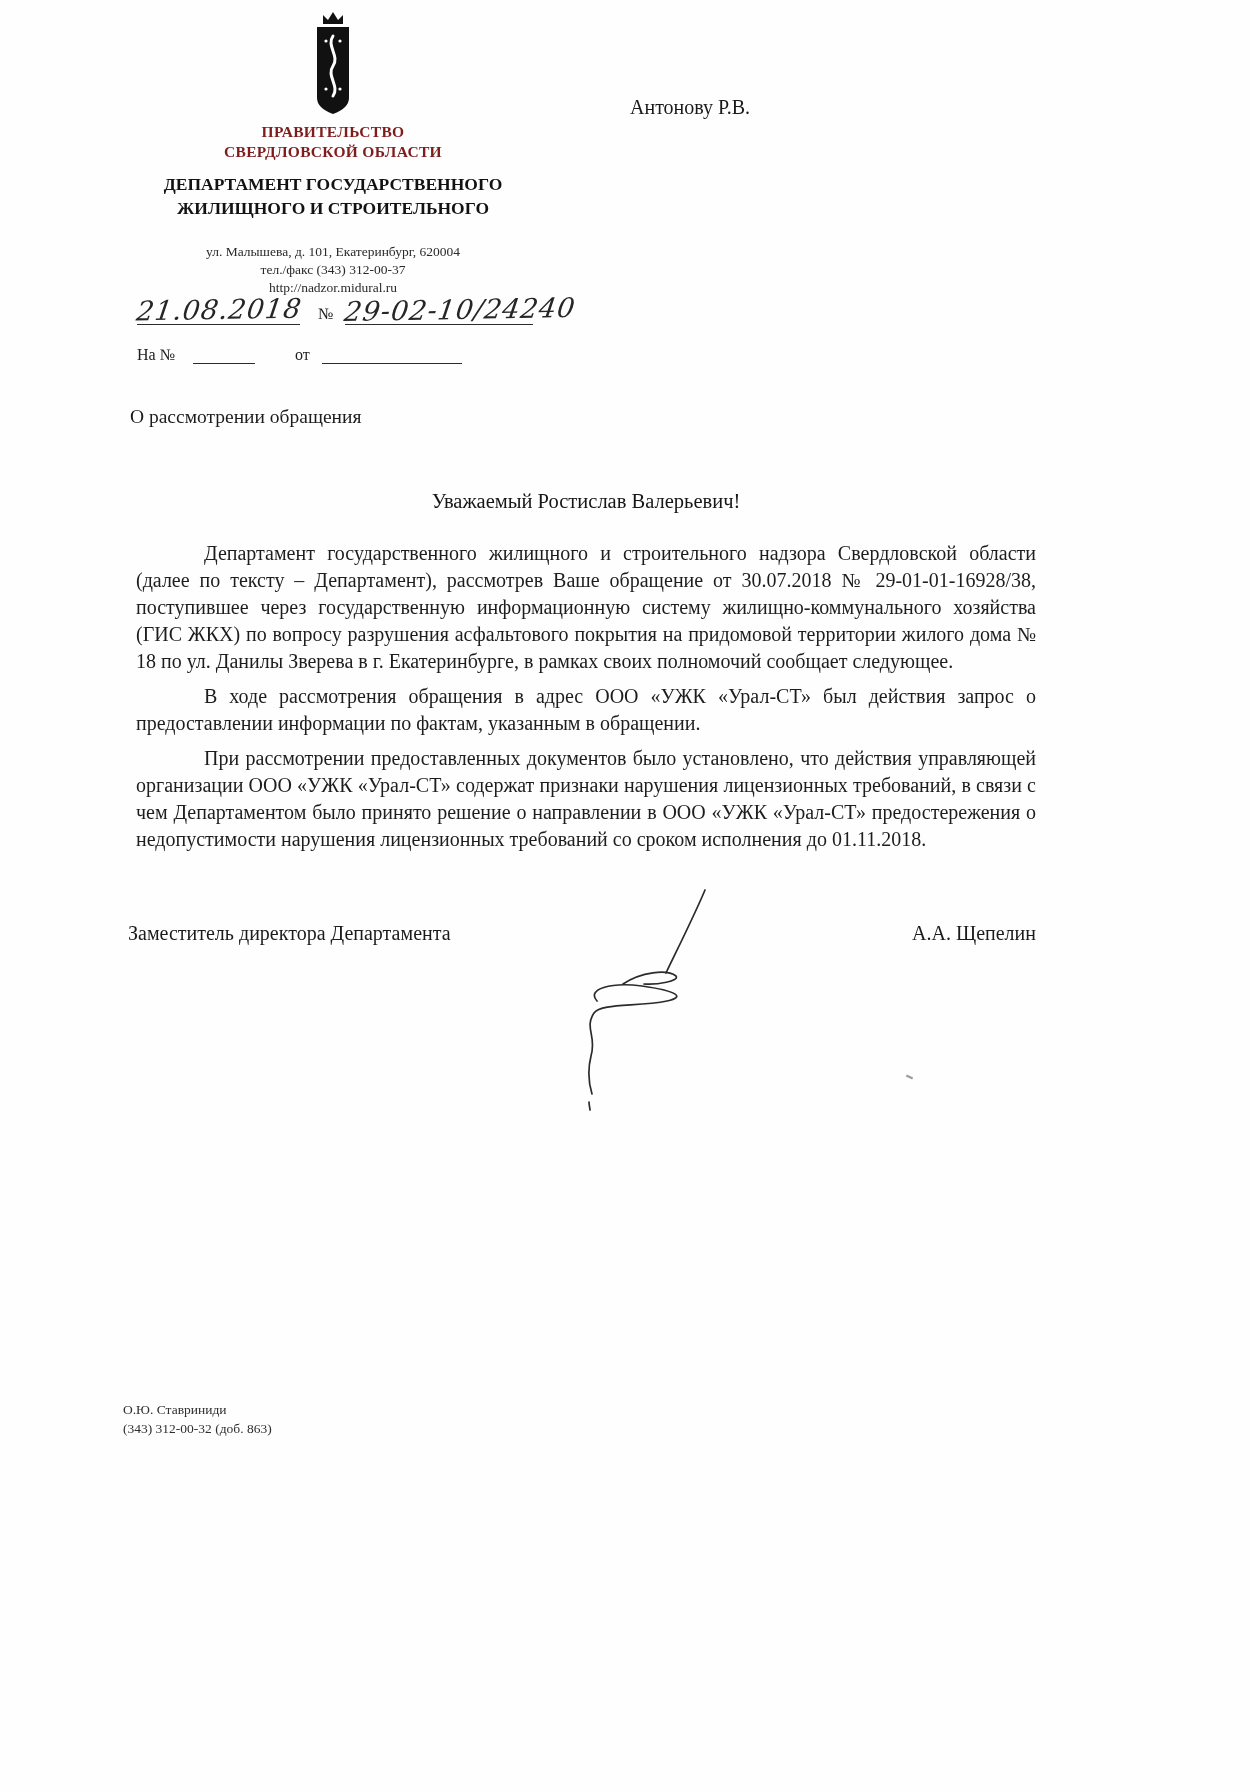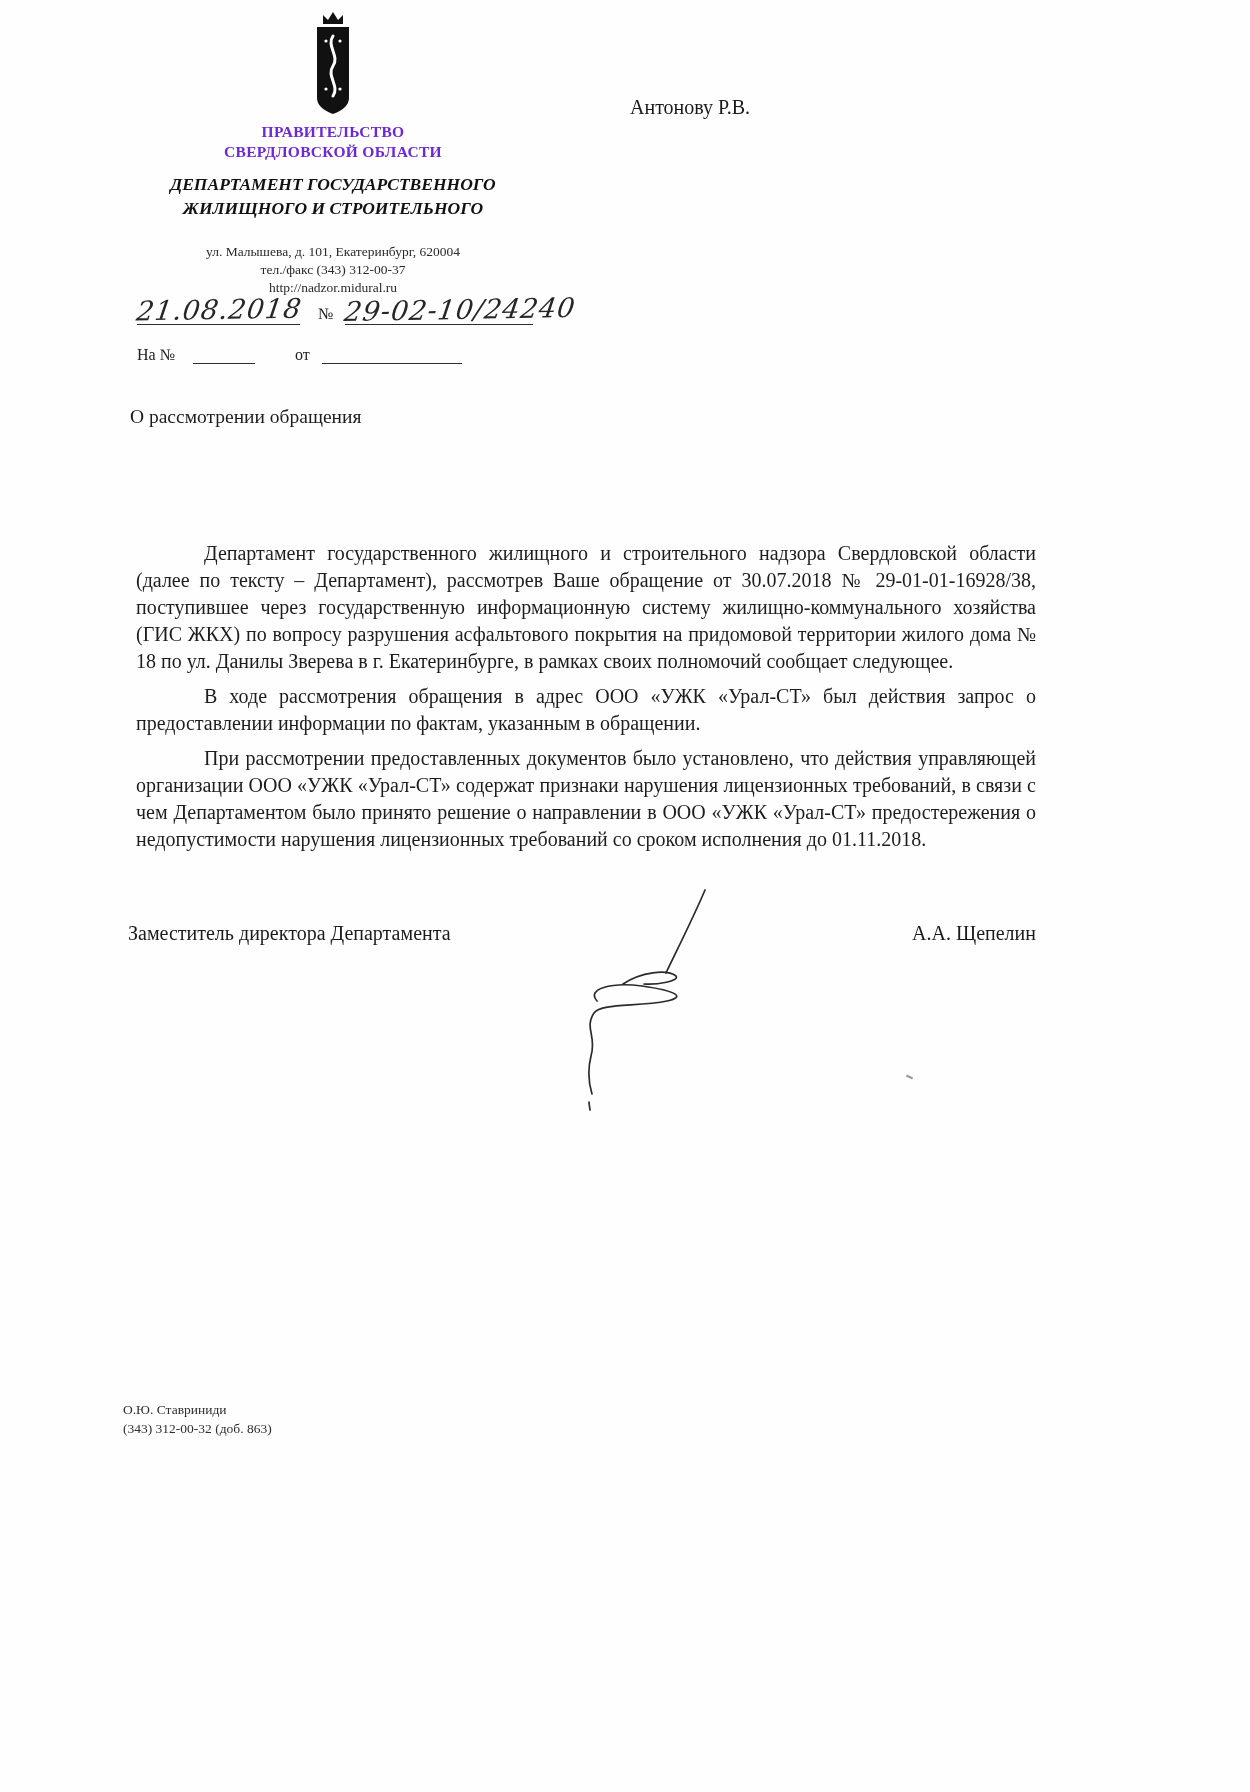--- a/index.html
+++ b/index.html
@@ -30,29 +30,28 @@
     display: block;
     margin: 0 auto 6px auto;
     width: 52px;
     height: 106px;
   }
   .gov-name {
     font-weight: bold;
     font-size: 15.5px;
     line-height: 20px;
     letter-spacing: 0.3px;
-    color: #6d28d9;
+    color: #7f1d1d;
   }
   .dept-name {
     margin-top: 10px;
     font-weight: bold;
     font-size: 17.5px;
     line-height: 24px;
     color: #121212;
-    font-style: italic;
   }
   .contacts {
     margin-top: 23px;
     font-size: 13.5px;
     line-height: 18px;
     color: #2a2a2a;
   }
 
   
   .ref-row1 {
@@ -235,20 +234,21 @@
     <span>На №</span>
     <span class="blank-line blank-short"></span>
     <span class="from-label">от</span>
     <span class="blank-line blank-long"></span>
   </div>
 
   <div class="addressee">Антонову Р.В.</div>
 
   <div class="subject">О рассмотрении обращения</div>
 
+  <div class="salutation">Уважаемый Ростислав Валерьевич!</div>
 
   <div class="body-text">
     <p>Департамент государственного жилищного и строительного надзора Свердловской области (далее по тексту – Департамент), рассмотрев Ваше обращение от 30.07.2018 № 29-01-01-16928/38, поступившее через государственную информационную систему жилищно-коммунального хозяйства (ГИС ЖКХ) по вопросу разрушения асфальтового покрытия на придомовой территории жилого дома № 18 по ул. Данилы Зверева в г. Екатеринбурге, в рамках своих полномочий сообщает следующее.</p>
     <p>В ходе рассмотрения обращения в адрес ООО «УЖК «Урал-СТ» был действия запрос о предоставлении информации по фактам, указанным в обращении.</p>
     <p>При рассмотрении предоставленных документов было установлено, что действия управляющей организации ООО «УЖК «Урал-СТ» содержат признаки нарушения лицензионных требований, в связи с чем Департаментом было принято решение о направлении в ООО «УЖК «Урал-СТ» предостережения о недопустимости нарушения лицензионных требований со сроком исполнения до 01.11.2018.</p>
   </div>
 
   <div class="sig-row">
     <span class="sig-position">Заместитель директора Департамента</span>
     <span class="sig-name">А.А. Щепелин</span>

